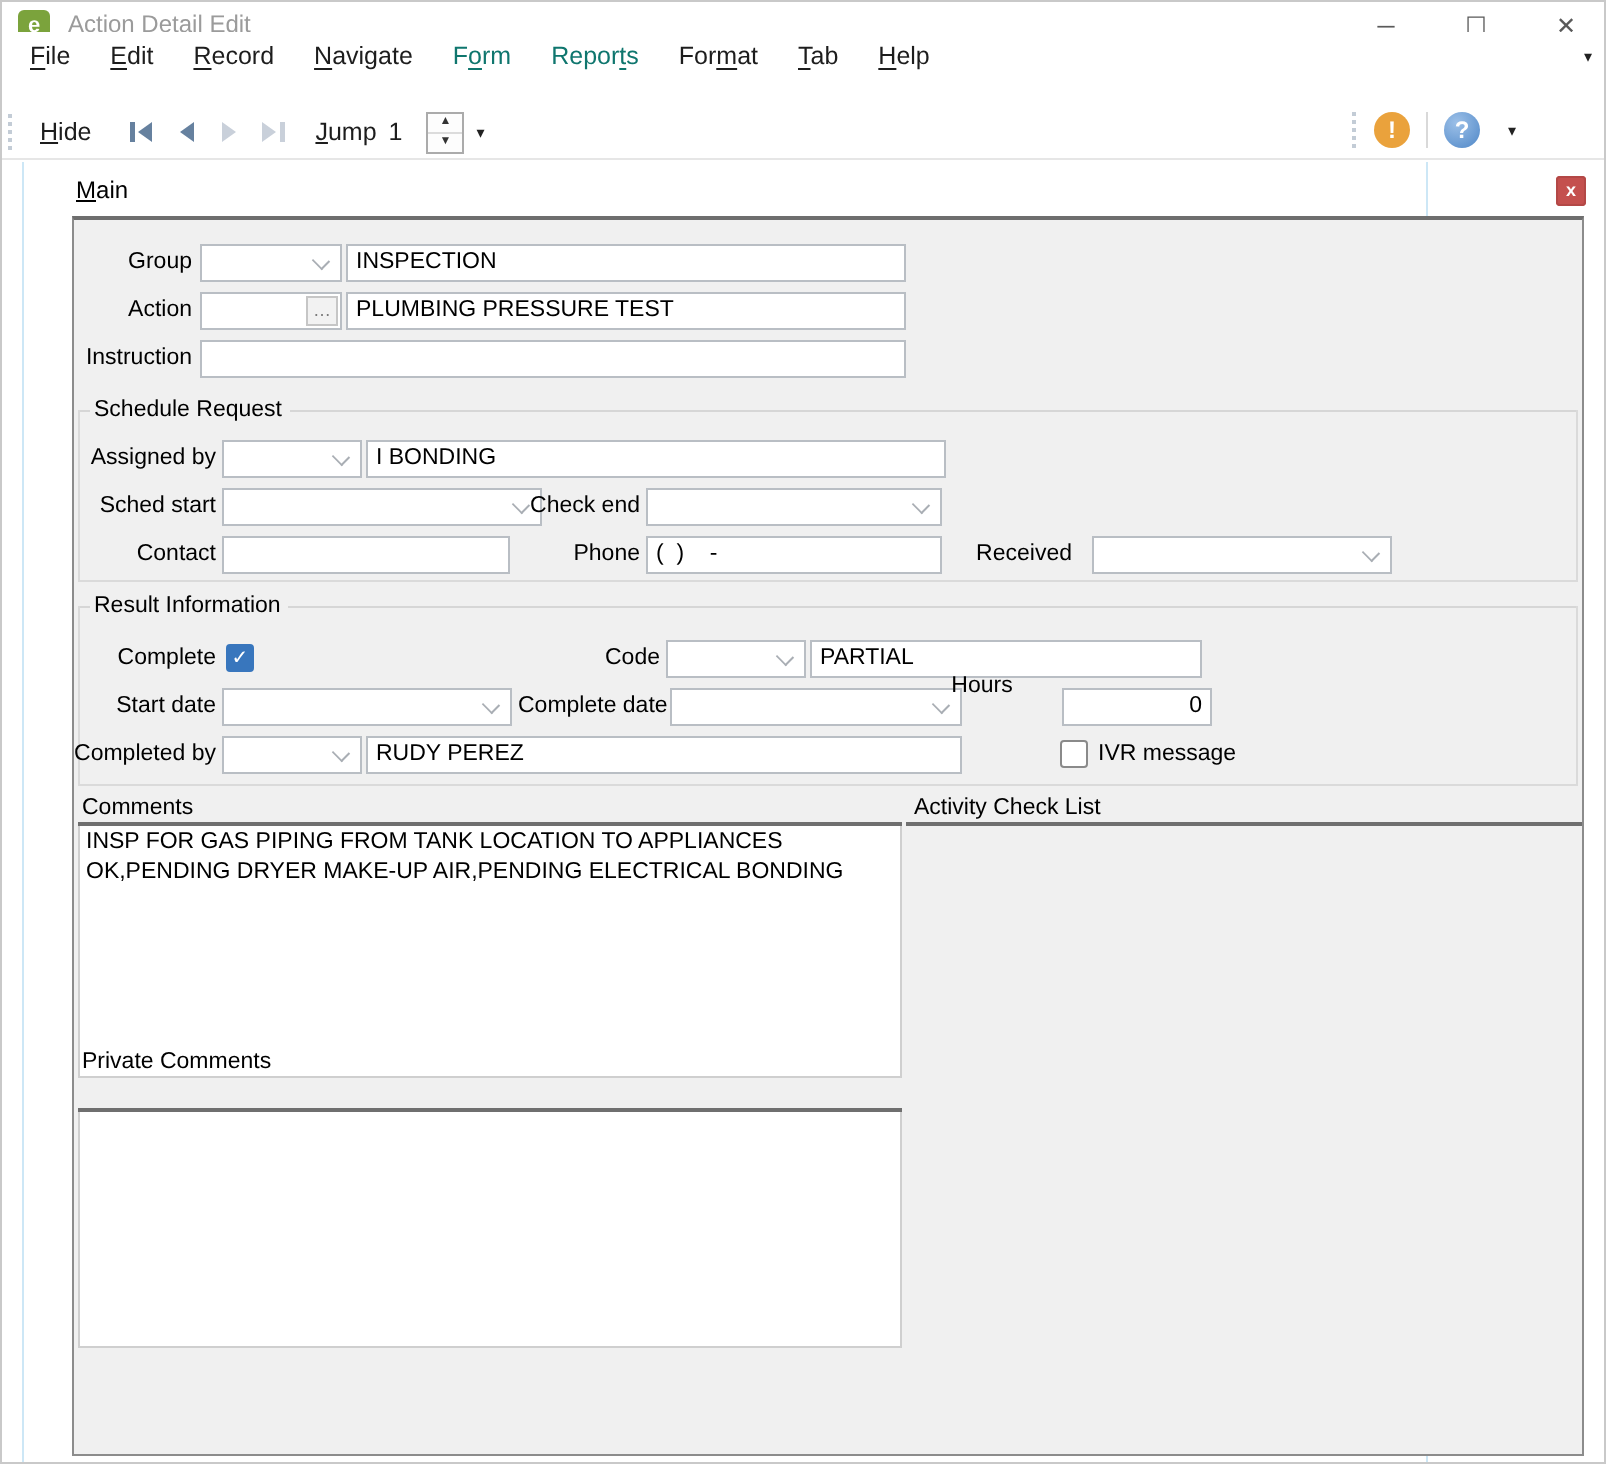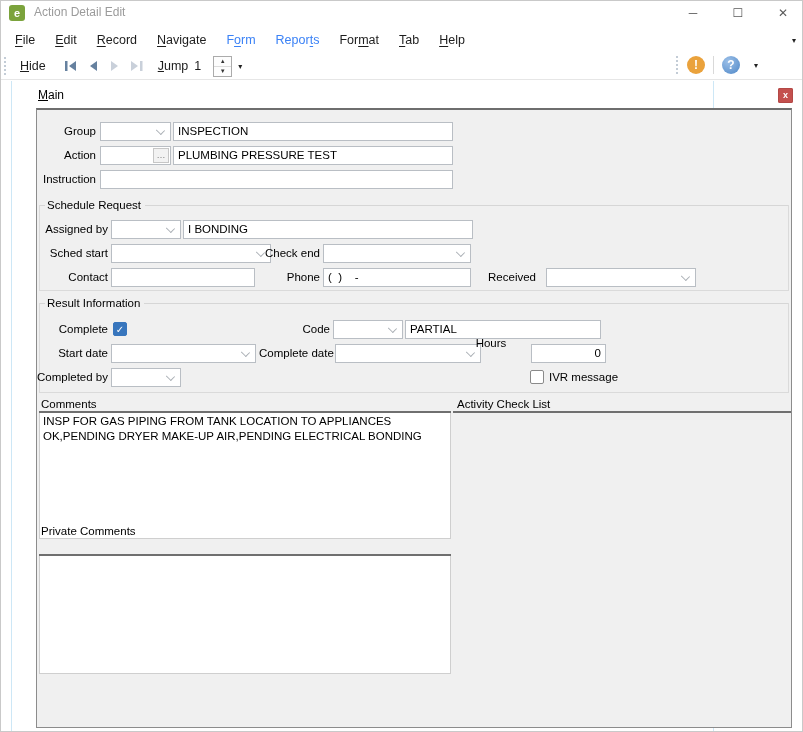--- a/index.html
+++ b/index.html
@@ -11,24 +11,24 @@
   #titlebar { position: absolute; left: 0; top: 0; width: 100%; height: 24px; background: #fff; }
   #app-icon { position: absolute; left: 8px; top: 4px; width: 16px; height: 16px; background: #7ba33c;
               border-radius: 3px; color: #fff; font-size: 11px; font-weight: bold; text-align: center;
               line-height: 16px; }
   #window-title { position: absolute; left: 33px; top: 4px; font-size: 12px; color: #9b9b9b; }
   .winbtn { position: absolute; top: 0; width: 40px; height: 24px; text-align: center; line-height: 24px;
             font-size: 12px; color: #5a5a5a; }
   #min-btn { left: 672px; } #max-btn { left: 717px; } #close-btn { left: 762px; }
 
   
-  #menubar { position: absolute; left: 0; top: 27px; width: 100%; height: 24px; background: #fff;
+  #menubar { position: absolute; left: 0; top: 15px; width: 100%; height: 24px; background: #fff;
              display: flex; align-items: center; padding-left: 4px; }
   .menu-item { font-size: 12.5px; color: #1d1d1d; padding: 3px 10px; cursor: default; }
-  .menu-item.disabled { color: #3b82f6; }
+  .menu-item.disabled { color: #0f766e; }
   .menu-item u { text-underline-offset: 2px; }
   #menubar-overflow { position: absolute; right: 6px; top: 8px; font-size: 8px; color: #222; }
 
   
   #toolbar { position: absolute; left: 0; top: 52px; width: 100%; height: 27px; background: #fff;
              display: flex; align-items: center; border-bottom: 1px solid #e6e6e6; }
   .grip { width: 5px; height: 18px; margin: 0 5px 0 3px; border-left: 2px dotted #c3ccd6; }
   #hide-btn { font-size: 12.5px; color: #1d1d1d; padding: 2px 6px; margin-right: 8px; }
   .nav-btn { width: 22px; height: 18px; display: flex; align-items: center; justify-content: center; }
   #jump-lbl { font-size: 12.5px; color: #1d1d1d; margin: 0 6px 0 10px; }
@@ -239,20 +239,21 @@
         <i class="chev"></i>
       </div>
       <div class="lbl" style="left:420px;top:224px;width:68px;text-align:center;">Hours</div>
       <div class="field right" style="left:494px;top:234px;width:75px;">0</div>
 
       <div class="lbl" style="left:0;top:258px;width:71px;">Completed by</div>
       <div class="field combo" style="left:74px;top:258px;width:70px;">
         
         <i class="chev"></i>
       </div>
+      <div class="field" style="left:146px;top:258px;width:298px;">RUDY PEREZ</div>
       <div class="checkbox" style="left:493px;top:260px;"></div>
       <div class="lbl" style="left:512px;top:258px;width:90px;text-align:left;">IVR message</div>
 
       <div class="hdr" style="left:4px;top:287px;">Comments</div>
       <div class="rule" style="left:2px;top:301px;width:412px;"></div>
       <div class="textarea" style="left:2px;top:303px;width:412px;height:126px;">INSP FOR GAS PIPING FROM TANK LOCATION TO APPLIANCES OK,PENDING DRYER MAKE-UP AIR,PENDING ELECTRICAL BONDING</div>
 
       <div class="hdr" style="left:420px;top:287px;">Activity Check List</div>
       <div class="rule" style="left:416px;top:301px;width:338px;"></div>
       <div style="position:absolute;left:416px;top:303px;width:338px;height:281px;"></div>

